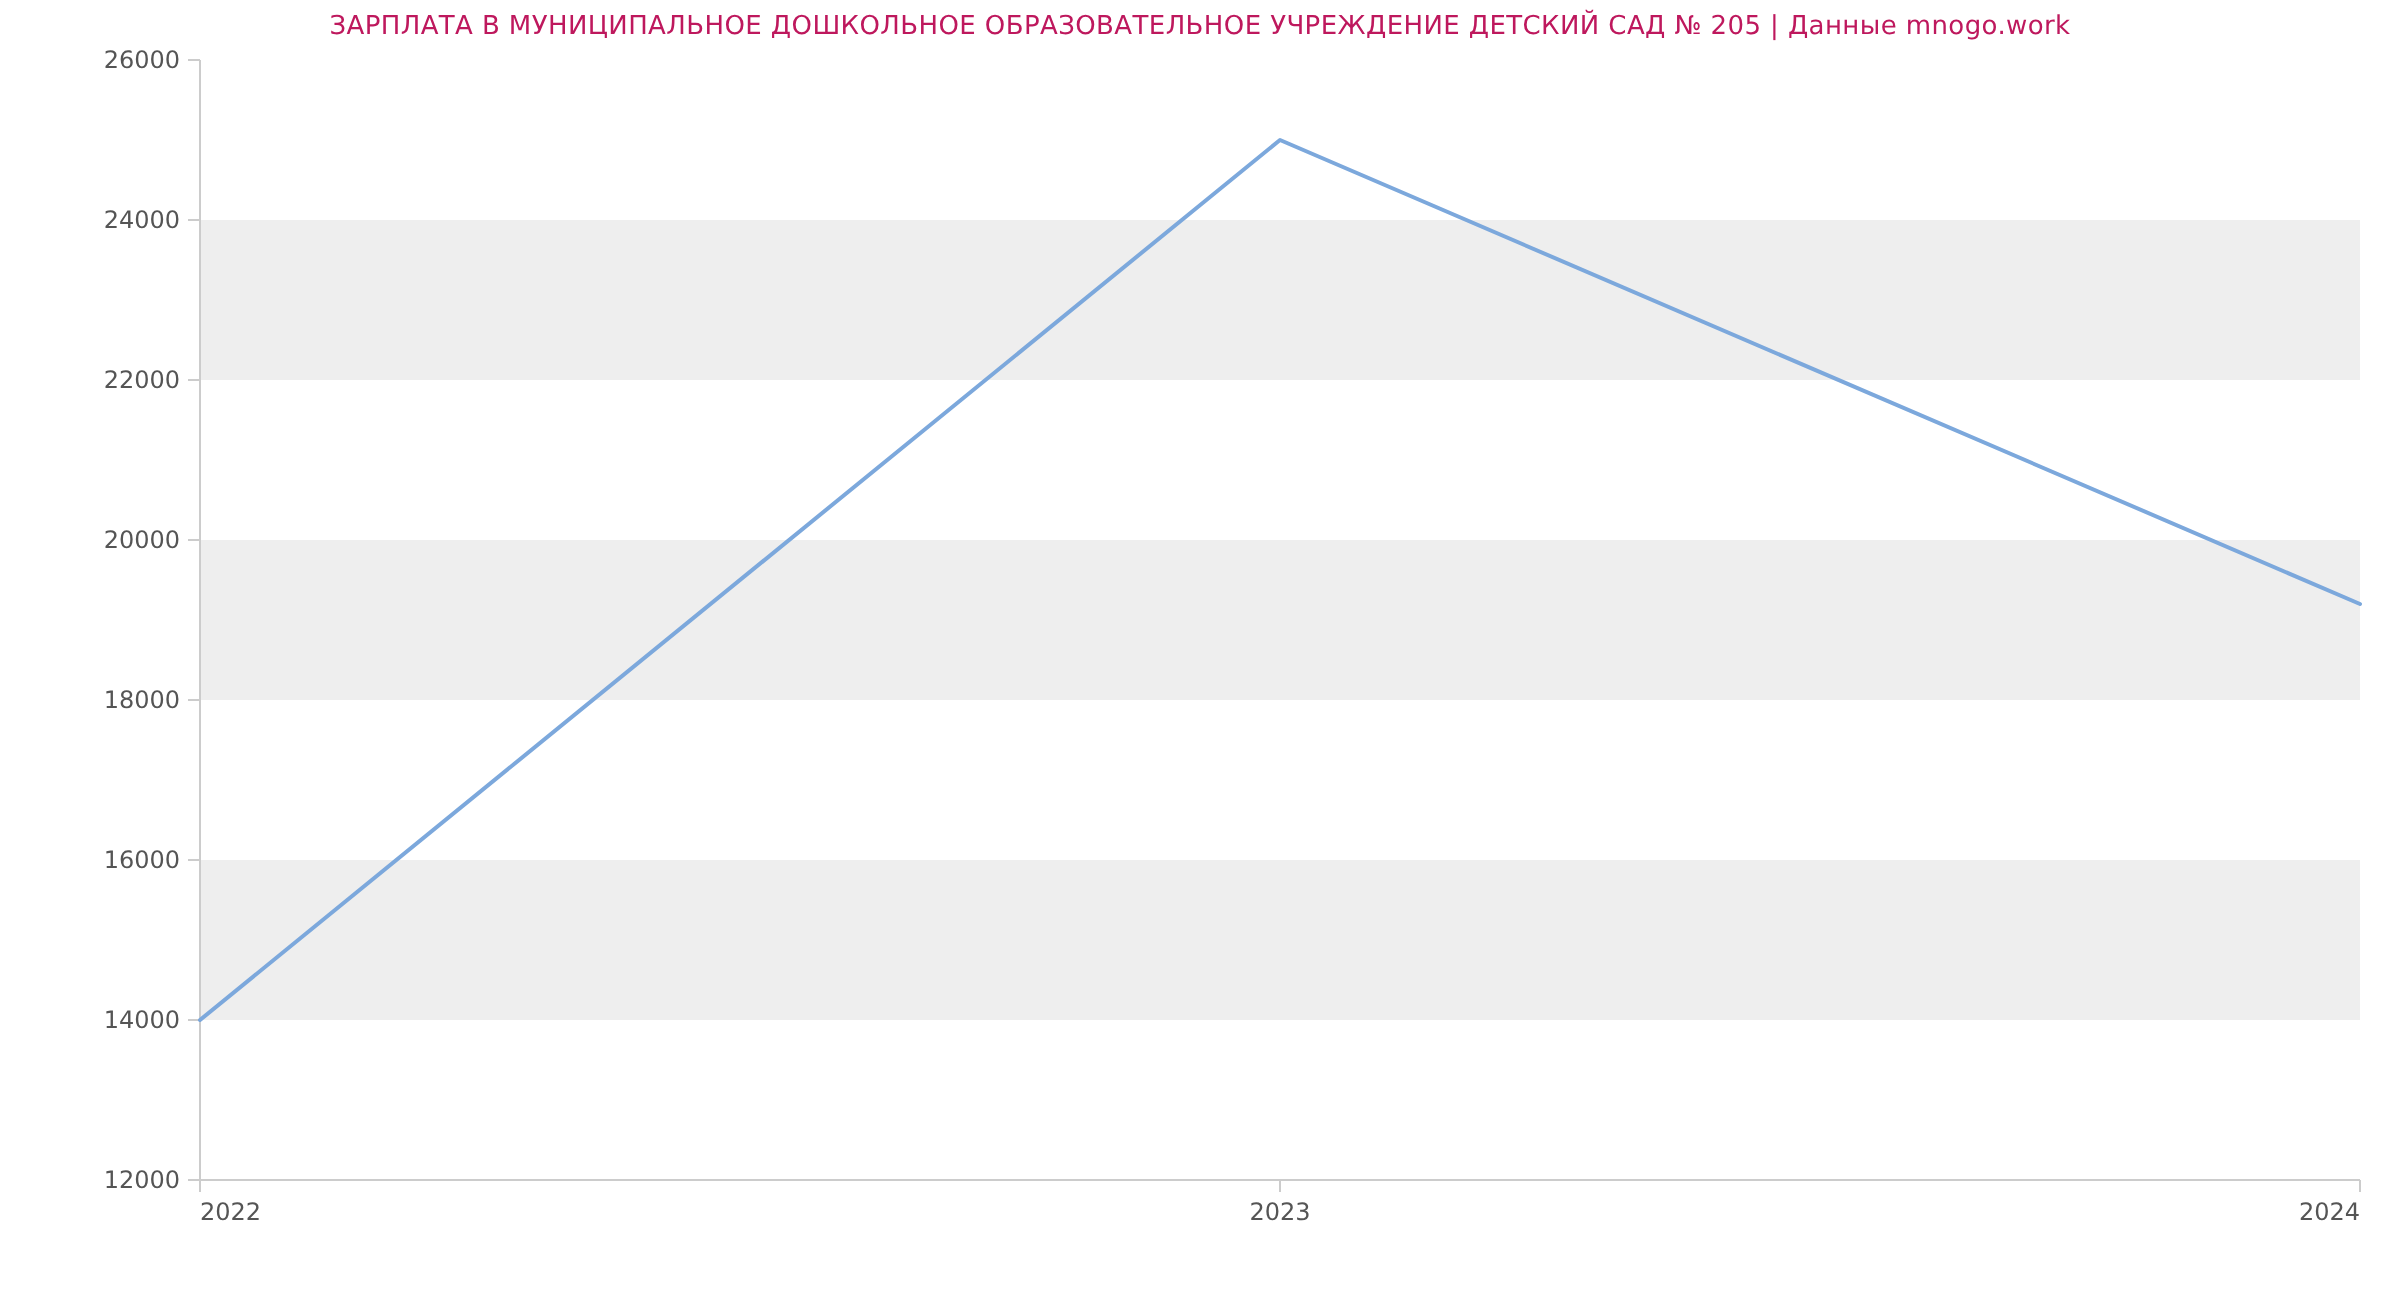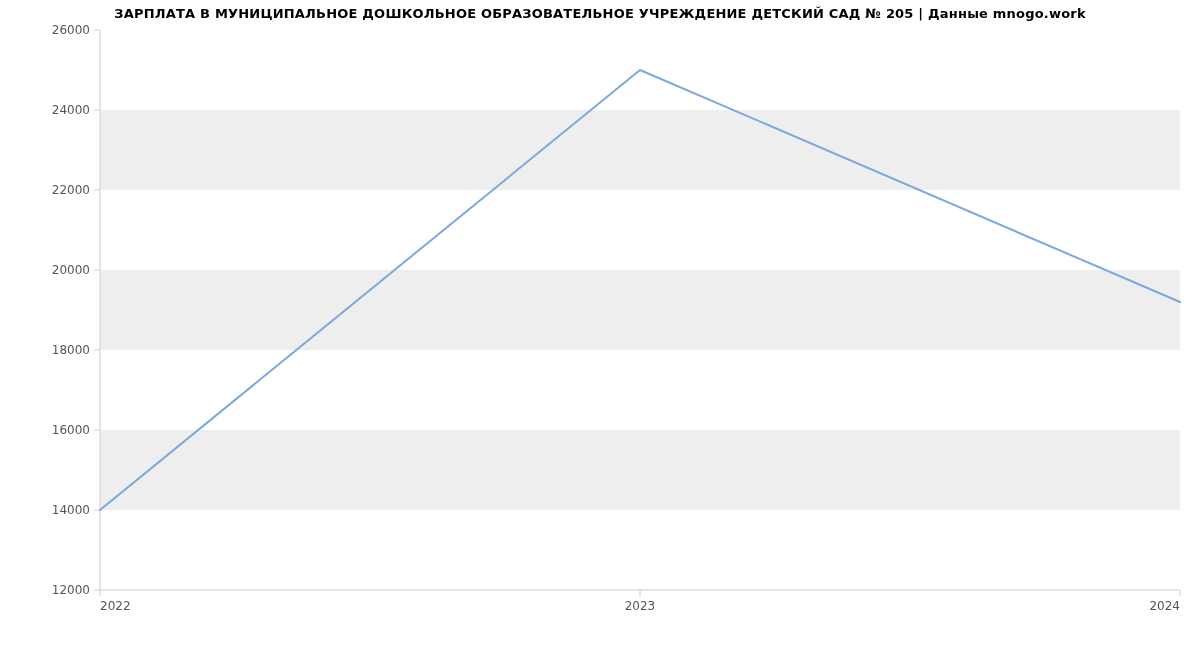--- a/index.html
+++ b/index.html
@@ -16,23 +16,23 @@
     width: 1200px;
     height: 650px;
   }
   .title {
     position: absolute;
     top: 6px;
     left: 0;
     right: 0;
     text-align: center;
     font-size: 13px;
-    font-weight: bold;
+    font-weight: normal;
     letter-spacing: 0.2px;
-    color: #000000;
+    color: #be185d;
   }
   svg { display: block; }
   .grid-band { fill: #eeeeee; }
   .axis-line { stroke: #cccccc; stroke-width: 1; }
   .tick-line { stroke: #cccccc; stroke-width: 1; }
   .tick-label {
     font-size: 12px;
     fill: #555555;
   }
   .series-line {

